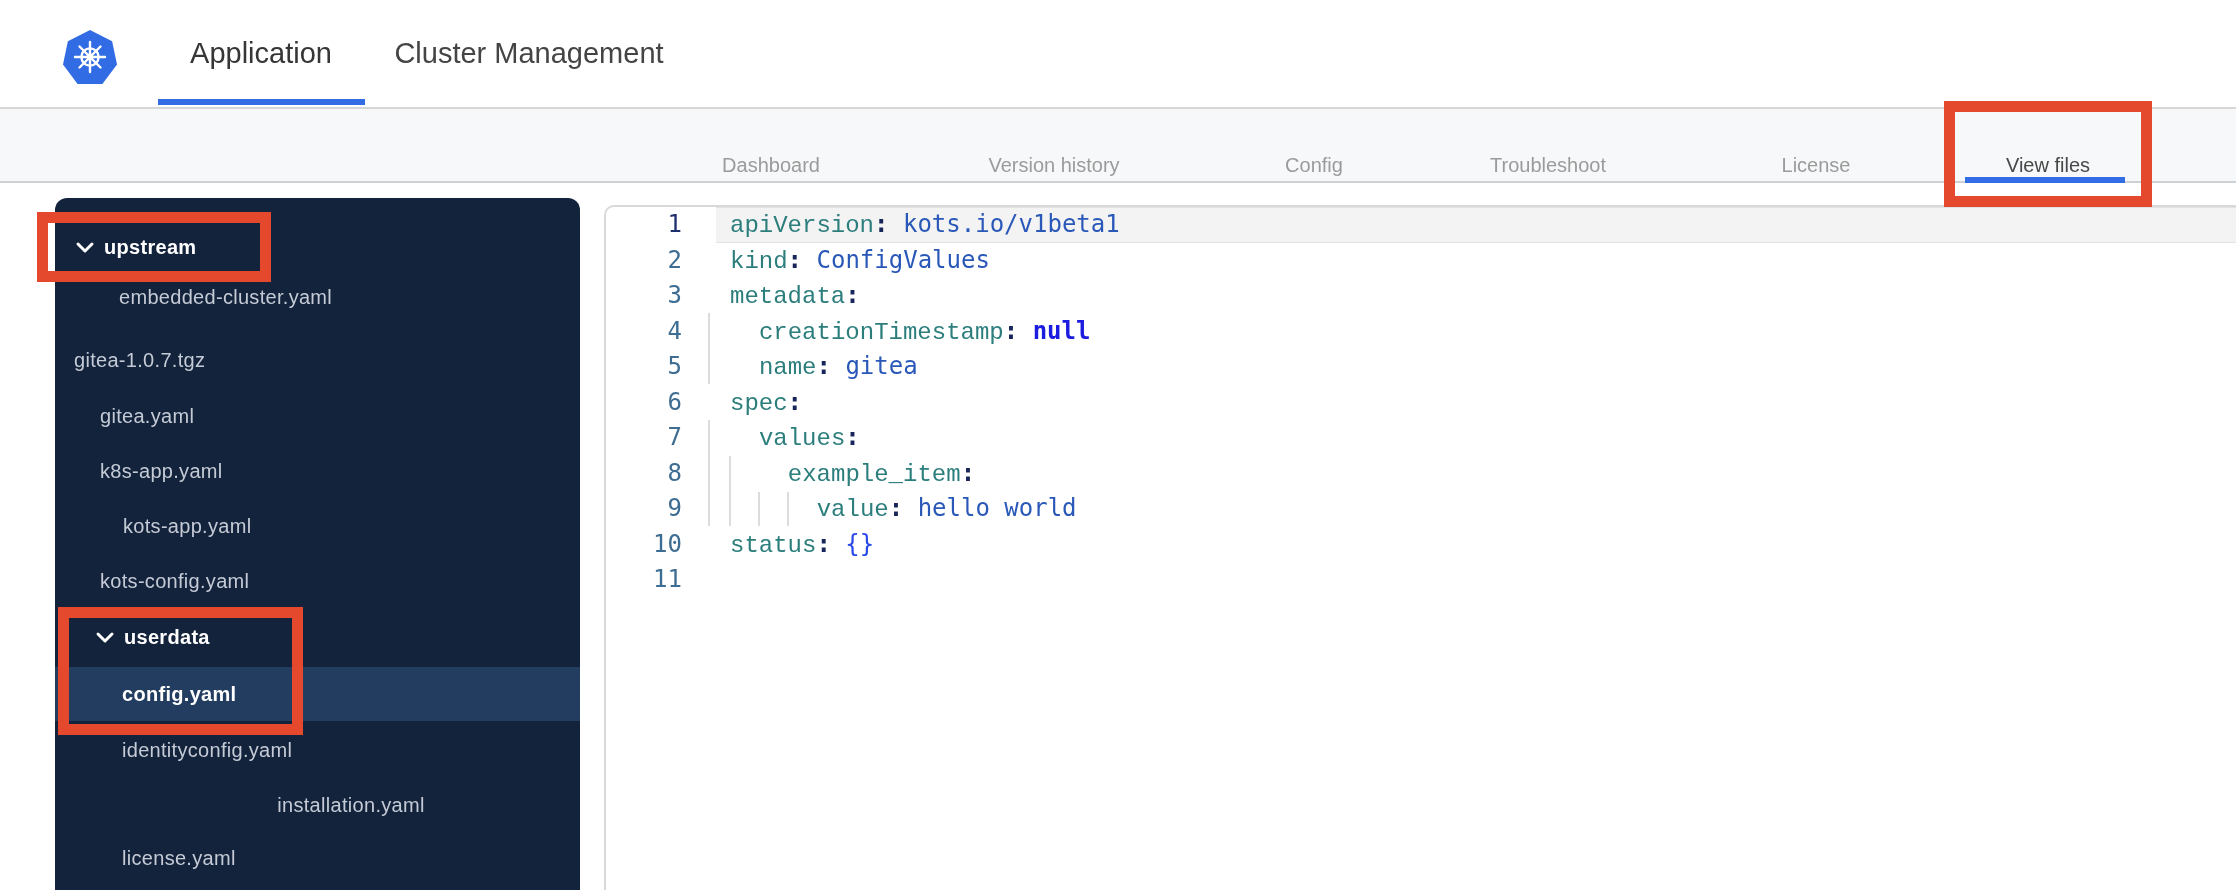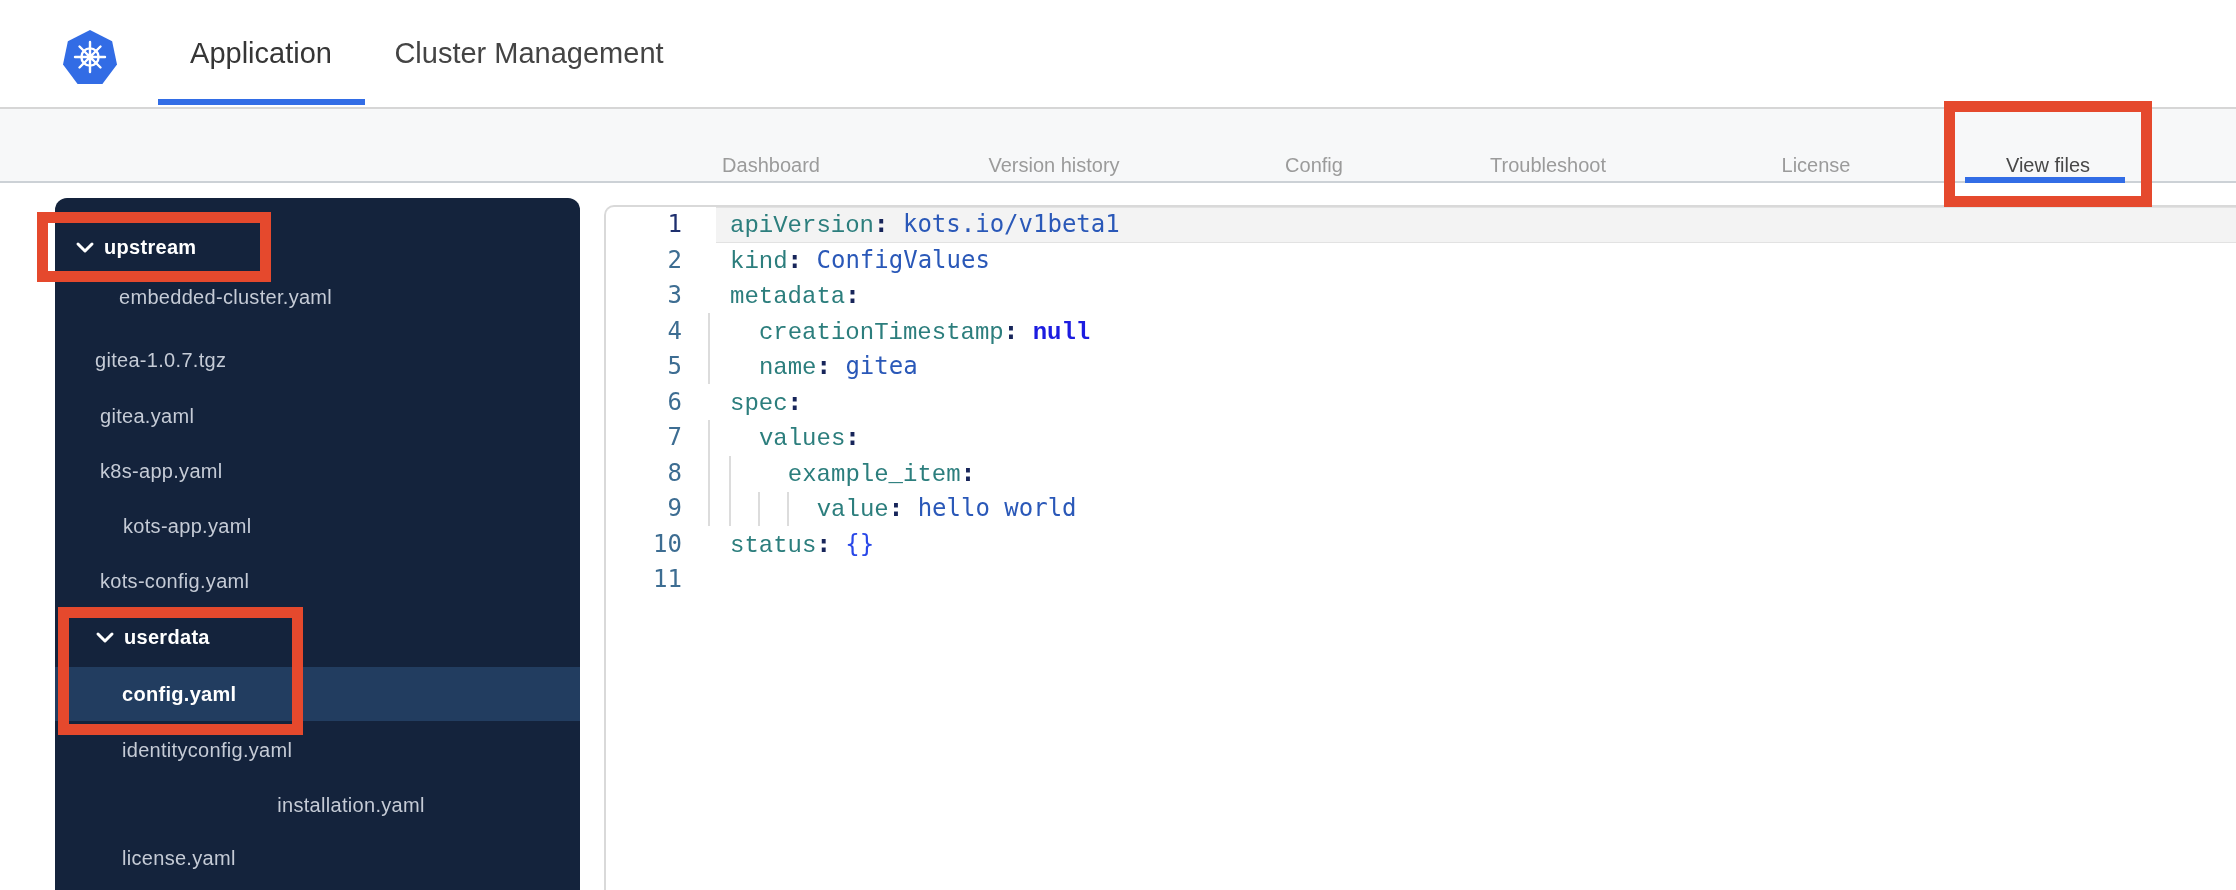--- a/index.html
+++ b/index.html
@@ -43,21 +43,21 @@
     font-family:"DejaVu Sans Mono","Liberation Mono",monospace;font-size:24px;}
   .ln{width:76px;flex:0 0 auto;text-align:right;padding-right:34px;color:#3d6d92;
     -webkit-user-select:none;user-select:none;}
   .code-row.current .ln{color:#1e2f6e;}
   .code-text{flex:1 1 auto;padding-left:14px;white-space:pre;}
   .code-row.current .code-text{background:#f3f3f3;
     box-shadow:inset 0 1px 0 #e2e2e2, inset 0 -1px 0 #e2e2e2;}
   .tk-key{color:#2c7e7d;font-family:Liberation Mono, monospace;}
   .tk-punc{color:#17255a;font-weight:bold;}
   .tk-str{color:#2a58b8;}
-  .tk-kw{color:#1c1ce0;font-weight:bold;font-family:Liberation Mono, monospace;}
+  .tk-kw{color:#1c1ce0;font-weight:bold;}
   .tk-brace{color:#2847e8;}
   .indent-guide{position:absolute;width:2px;background:#dcdcdc;}
 
   
   .annot{position:absolute;border:11px solid #e5492d;box-sizing:border-box;z-index:20;
     pointer-events:none;background:transparent;}
 </style>
 </head>
 <body>
 
@@ -116,21 +116,21 @@
         <span class="chev">
           <svg width="20" height="13" viewBox="0 0 20 13">
             <polyline points="3,3 10,10 17,3" fill="none" stroke="#ffffff" stroke-width="3" stroke-linecap="round" stroke-linejoin="round"></polyline>
           </svg>
         </span>
         <span class="tree-label">upstream</span>
       </div>
       <div class="tree-row file" style="top: 72px; padding-left: 64px;">
         <span class="tree-label">embedded-cluster.yaml</span>
       </div>
-      <div class="tree-row file" style="top: 135px; padding-left: 40px;">
+      <div class="tree-row file" style="top: 135px; padding-left: 19px;">
         <span class="tree-label">gitea-1.0.7.tgz</span>
       </div>
       <div class="tree-row file" style="top: 191px; padding-left: 45px;">
         <span class="tree-label">gitea.yaml</span>
       </div>
       <div class="tree-row file" style="top: 246px; padding-left: 45px;">
         <span class="tree-label">k8s-app.yaml</span>
       </div>
       <div class="tree-row file" style="top: 301px; padding-left: 68px;">
         <span class="tree-label">kots-app.yaml</span>

